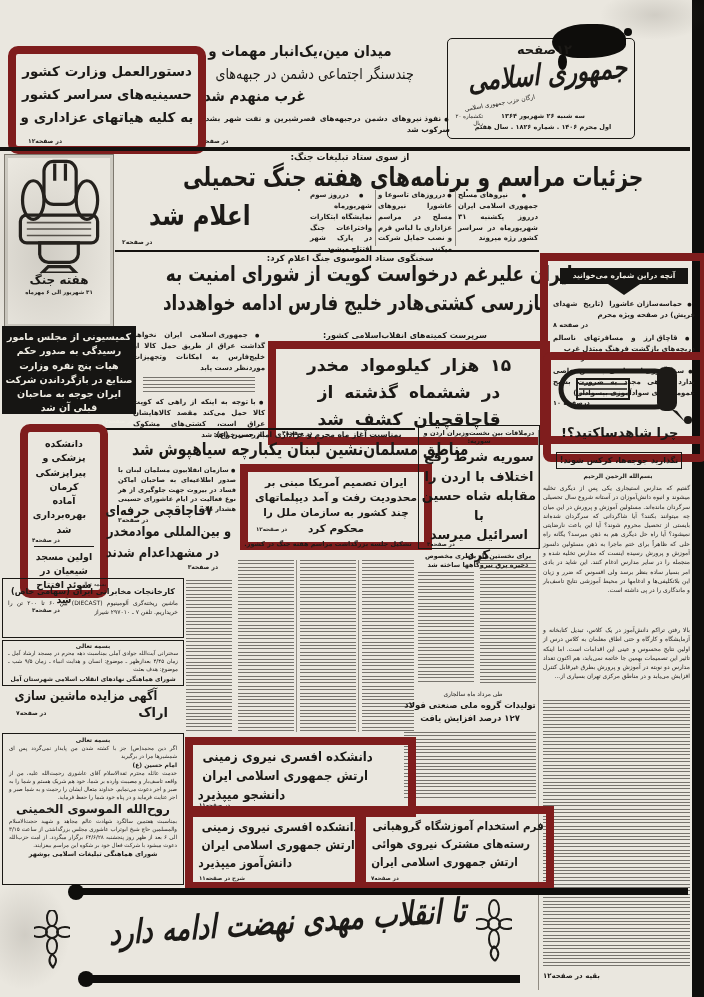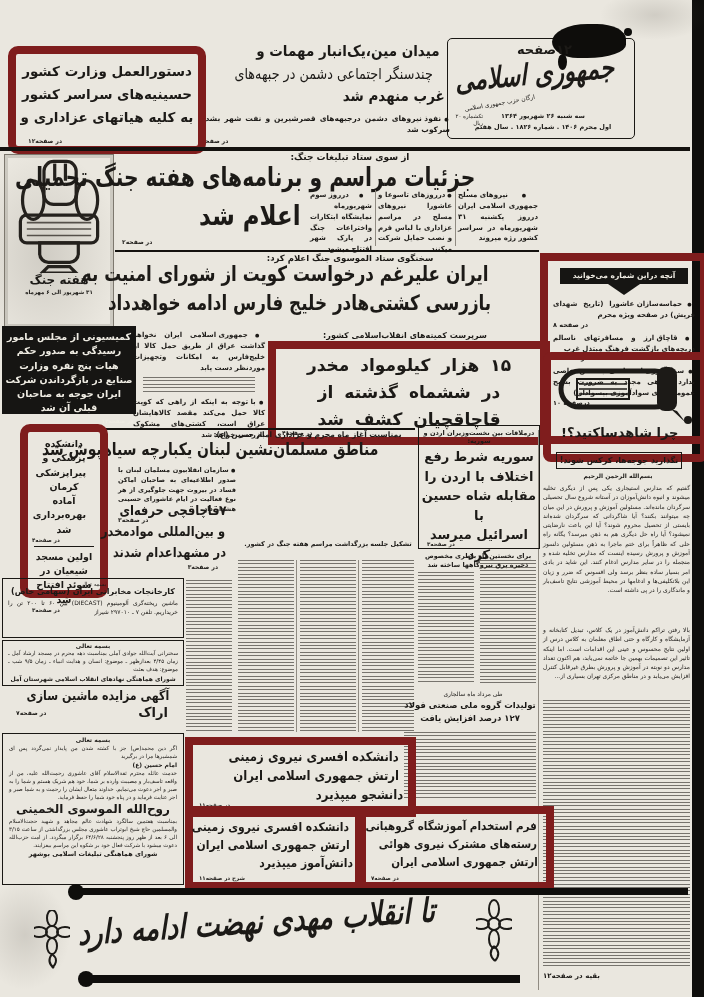--- a/index.html
+++ b/index.html
@@ -3,21 +3,21 @@
 <meta charset="utf-8">
 <style>
   html,body{margin:0;padding:0;background:#a9a49b;}
   .paper{position:relative;width:704px;height:997px;margin:0 auto;background:#eae7df;
          overflow:hidden;direction:rtl;color:#1c1a17;
          font-family:"DejaVu Sans",sans-serif;}
   .abs{position:absolute;}
   .b{font-weight:bold;}
   .c{text-align:center;}
   .j{text-align:justify;}
-  .fit{display:flex;justify-content:flex-start;align-items:flex-start;}
+  .fit{display:flex;justify-content:flex-end;align-items:flex-start;}
   .fit>span{display:inline-block;white-space:nowrap;transform:scaleX(var(--sx,.82)) rotate(var(--rot,0deg));transform-origin:center;}
   .greek{background-image:repeating-linear-gradient(180deg,rgba(42,39,34,.6) 0 1px,transparent 1px 3.4px);}
   .hline{background:#14120f;}
   .vline{background:#908b82;width:1px;}
   .box{border:8px solid #7f1d1d;}
   .box1{border:1.5px solid #1a1814;}
   .rbox{border-radius:10px;}
   .ref{font-size:6px;font-weight:bold;}
   .bullet::before{content:"● ";font-size:5px;}
   .smudge{position:absolute;border-radius:50%;background:radial-gradient(closest-side,rgba(90,85,76,.18),rgba(90,85,76,0));}
@@ -180,20 +180,29 @@
   <div class="abs hline" style="left:95px;top:428px;width:320px;height:2px;"></div>
   <div class="abs c b" style="left:200px;top:430px;width:215px;font-size:7.5px;">بمناسبت آغاز ماه محرم و عزاداری امام حسین (ع):</div>
   <div class="abs fit" style="left:95px;top:439px;width:320px;font-size:17px;font-weight:bold;--sx:.82;">
       <span>مناطق مسلمان‌نشین لبنان یکبارچه سیاهپوش شد</span>
     </div>
   <div class="abs" style="left:118px;top:466px;width:118px;">
     <div class="b j bullet" style="font-size:6.5px;line-height:1.5;">سازمان انقلابیون مسلمان لبنان با صدور اطلاعیه‌ای به صاحبان اماکن فساد در بیروت جهت جلوگیری از هر نوع فعالیت در ایام عاشورای حسینی هشدار داد</div>
     <div class="ref" style="text-align:left;margin-top:1px;">در صفحه۳</div>
   </div>
 
+  <div class="abs box" style="left:240px;top:464px;width:176px;height:70px;">
+    <div class="c b" style="font-size:10.5px;line-height:1.45;padding-top:3px;">
+      <div>ایران تصمیم آمریکا مبنی بر</div>
+      <div>محدودیت رفت و آمد دیپلماتهای</div>
+      <div>چند کشور به سازمان ملل را</div>
+      <div>محکوم کرد</div>
+    </div>
+    <div class="abs" style="left:8px;bottom:10px;font-size:5.5px;font-weight:bold;">در صفحه۱۲</div>
+  </div>
   <div class="abs c b" style="left:240px;top:540px;width:176px;font-size:6.5px;">تشکیل جلسه بزرگداشت مراسم هفته جنگ در کشور.</div>
 
   <div class="abs box1" style="left:418px;top:425px;width:120px;height:122px;">
     <div class="c b" style="font-size:6.5px;padding-top:3px;">درملاقات بین نخست‌وزیران اردن و سوریه:</div>
     <div class="c b" style="font-size:13px;line-height:1.5;margin-top:2px;">
       <div>سوریه شرط رفع</div>
       <div>اختلاف با اردن را</div>
       <div>مقابله شاه حسین با</div>
       <div>اسرائیل میرسد کرد</div>
     </div>

